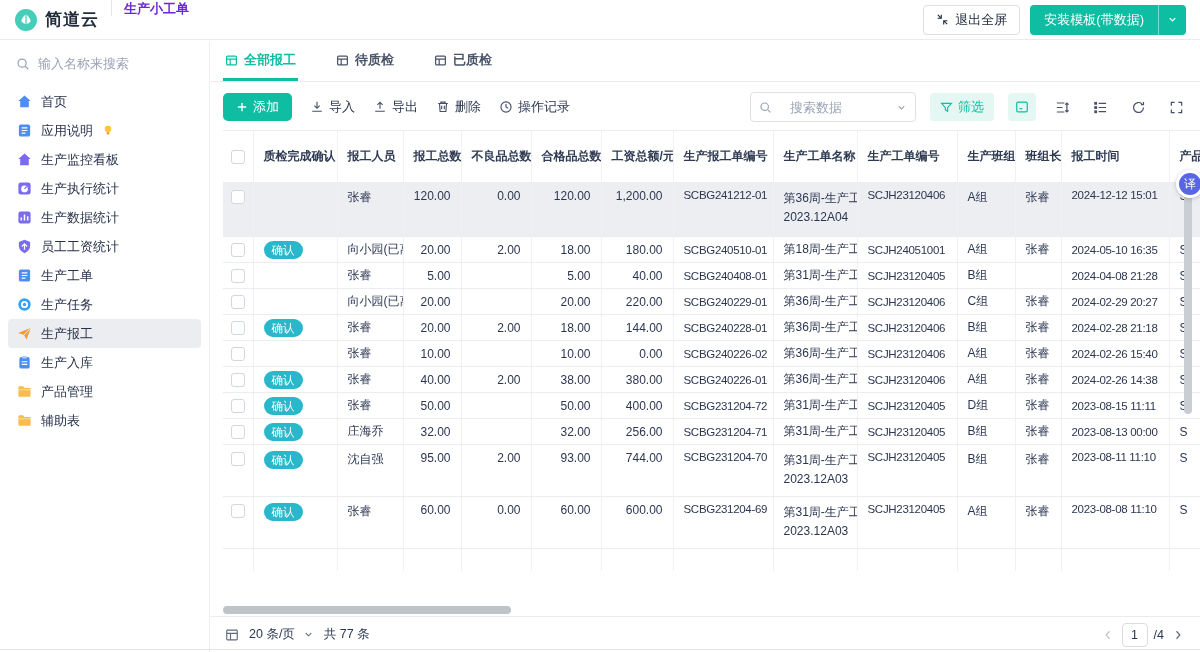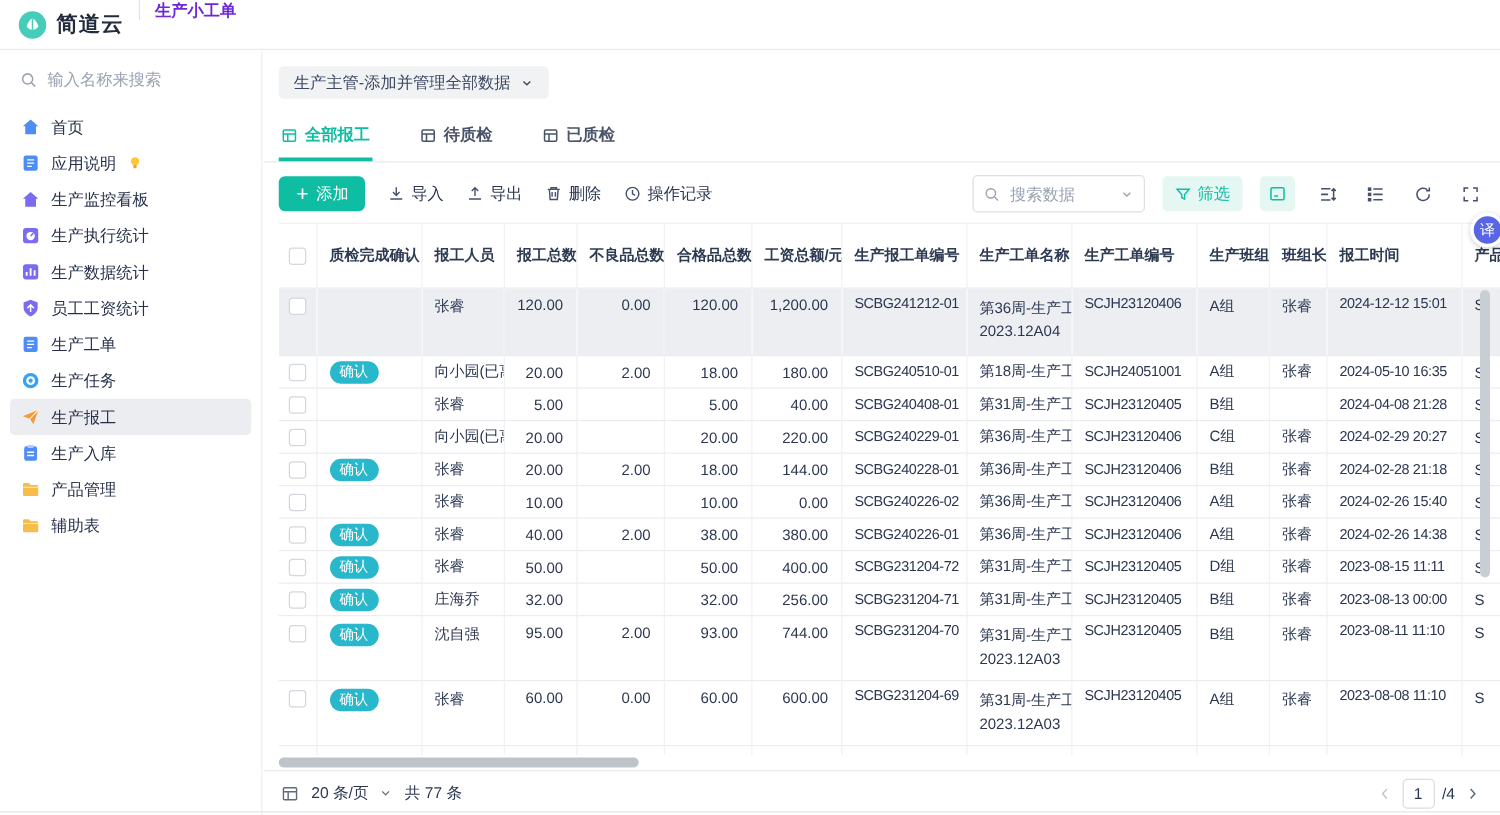--- a/index.html
+++ b/index.html
@@ -34,21 +34,21 @@
   .perm-row{padding:12px 12px 10px;}
   .perm-pill{display:inline-flex;align-items:center;gap:8px;background:#f1f2f4;border:none;border-radius:4px;height:26px;padding:0 12px;font-size:13px;color:#3d4862;cursor:pointer;}
   .tabs-row{display:flex;align-items:flex-end;gap:36px;padding:4px 12px 0;border-bottom:1px solid #e9ebee;}
   .tab{display:flex;align-items:center;gap:6px;font-size:13px;color:#4a5468;padding:6px 2px 9px;cursor:pointer;border-bottom:3px solid transparent;font-weight:bold;}
   .tab.active{color:var(--green);border-bottom-color:var(--green);}
   
   .toolbar{display:flex;align-items:center;padding:10px 12px 8px;gap:18px;}
   .btn-add{display:flex;align-items:center;gap:5px;background:var(--green);color:#fff;border:none;border-radius:5px;height:28px;padding:12px 13px;font-size:13px;cursor:pointer;}
   .tool-link{display:flex;align-items:center;gap:5px;font-size:13px;color:#2b3650;background:none;border:none;cursor:pointer;}
   .toolbar-right{margin-left:auto;display:flex;align-items:center;gap:14px;}
-  .search-box{display:flex;align-items:center;gap:8px;width:138px;height:30px;border:1px solid #dde0e5;border-radius:4px;padding:0 8px;}
+  .search-box{display:flex;align-items:center;gap:18px;width:166px;height:30px;border:1px solid #dde0e5;border-radius:4px;padding:0 8px;}
   .search-box input{border:none;outline:none;flex:1;font-size:13px;color:var(--text);min-width:0;font-family:inherit;}
   .search-box input::placeholder{color:var(--muted);}
   .btn-filter{display:flex;align-items:center;gap:5px;height:28px;padding:0 10px;background:var(--green-lt);color:var(--green);border:none;border-radius:4px;font-size:13px;cursor:pointer;}
   .btn-sq{display:flex;align-items:center;justify-content:center;width:28px;height:28px;border:none;background:var(--green-lt);border-radius:4px;cursor:pointer;}
   .btn-ico{display:flex;align-items:center;justify-content:center;width:24px;height:24px;border:none;background:none;cursor:pointer;}
   
   .table-wrap{position:relative;flex:1;overflow:hidden;padding:0 0 0 12px;}
   table{border-collapse:collapse;table-layout:fixed;width:990px;}
   th,td{border-bottom:1px solid var(--border);border-right:1px solid #f0f1f3;padding:0 10px;font-size:12px;overflow:hidden;white-space:nowrap;text-align:left;vertical-align:middle;}
   thead th{height:52px;border-top:1px solid var(--border);color:#2e3a52;font-weight:bold;background:#fff;}
@@ -84,20 +84,40 @@
       <svg width="24" height="24" viewBox="0 0 24 24">
           <circle cx="12" cy="12" r="11" fill="#45cdb9"></circle>
           <path d="M7.3 13.2c.9-3.7 3-5.9 4.7-6.6 1.7.7 3.8 2.9 4.7 6.6-1.3 1.7-3 2.6-4.7 2.6s-3.4-.9-4.7-2.6z" fill="#fff"></path>
           <path d="M12 6.6v9.2" stroke="#45cdb9" stroke-width="1.2"></path>
         </svg>
     </span>
     <span class="logo-text">简道云</span>
   </div>
   <span class="hdr-divider"></span>
   <span class="app-title">生产小工单</span>
+  <div class="hdr-right">
+    <button class="btn-plain">
+      <span>
+        <svg width="13" height="13" viewBox="0 0 16 16" fill="none" stroke="#222c3c" stroke-width="1.4">
+            <path d="M6.5 2v4.5H2M2.3 2.3l4.2 4.2M9.5 14V9.5H14M13.7 13.7L9.5 9.5"></path>
+          </svg>
+      </span>
+      <span>退出全屏</span>
+    </button>
+    <div class="btn-green-group">
+      <button class="btn-green">安装模板(带数据)</button>
+      <button class="btn-green-caret">
+        <span>
+          <svg width="11" height="11" viewBox="0 0 16 16" fill="none" stroke="#fff" stroke-width="1.8">
+              <path d="M4 6l4 4 4-4"></path>
+            </svg>
+        </span>
+      </button>
+    </div>
+  </div>
 </div>
 
 <div class="sidebar">
   <div class="side-search">
     <span>
       <svg width="14" height="14" viewBox="0 0 16 16" fill="none" stroke="#9aa3b2" stroke-width="1.4">
           <circle cx="7" cy="7" r="4.6"></circle>
           <path d="M10.6 10.6L14 14"></path>
         </svg>
     </span>
@@ -217,30 +237,20 @@
             <path d="M1.5 6.2h13" stroke="#fff" stroke-width=".8" opacity=".7"></path>
           </svg>
         </span>
         <span class="lbl">辅助表</span>
       </li>
     </ul>
 </div>
 
 <div class="main">
 
-  <div class="perm-row">
-    <button class="perm-pill">
-      <span>生产主管-添加并管理全部数据</span>
-      <span>
-        <svg width="11" height="11" viewBox="0 0 16 16" fill="none" stroke="#3d4862" stroke-width="1.6">
-            <path d="M4 6l4 4 4-4"></path>
-          </svg>
-      </span>
-    </button>
-  </div>
 
   <div class="tabs-row">
     <div class="tab active">
       <span>
           <svg width="13" height="13" viewBox="0 0 16 16" fill="none" stroke="#0ebda2" stroke-width="1.5">
             <rect x="2" y="2.5" width="12" height="11" rx="1.2"></rect>
             <path d="M2 6.3h12M6.4 6.3v7.2"></path>
           </svg>
         </span>
       <span>全部报工</span>

